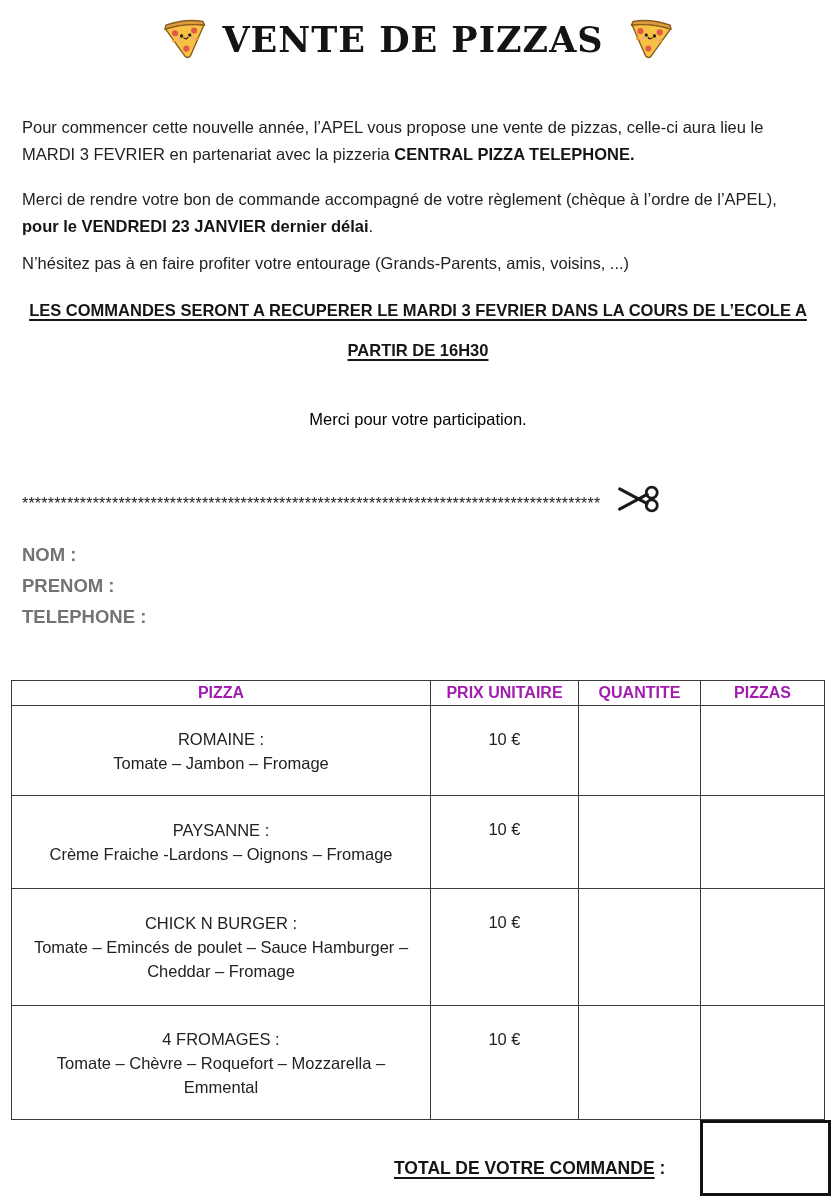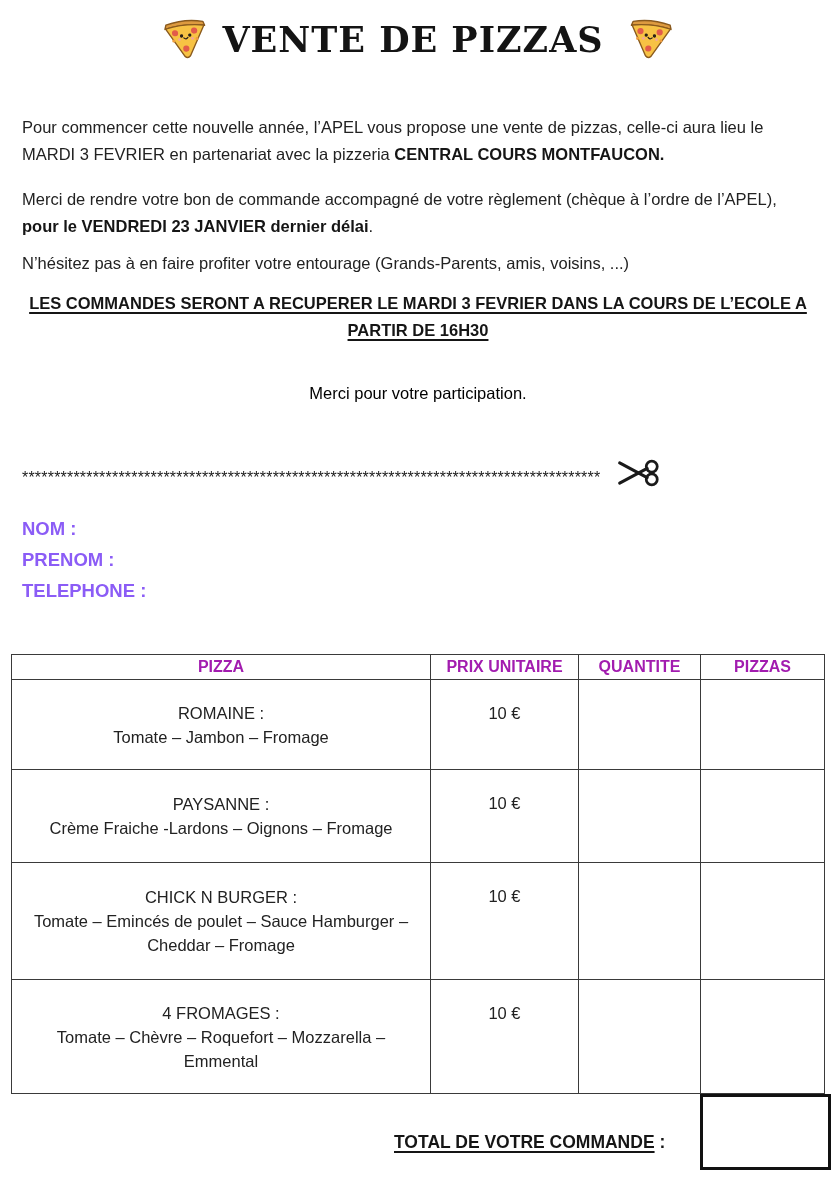--- a/index.html
+++ b/index.html
@@ -33,21 +33,21 @@
   
   .para { font-size: 16.5px; line-height: 27px; color: #222; }
   .p1 { margin-top: 46px; }
   .p2 { margin-top: 18px; }
   .p3 { margin-top: 10px; }
   .para b, .para strong { font-weight: 700; color: #151515; }
 
   .pickup-notice {
     margin-top: 13px;
     text-align: center;
-    font-weight: 700; font-size: 16.5px; line-height: 27px;
+    font-weight: 700; font-size: 16.5px; line-height: 40px;
     color: #151515;
   }
   .pickup-notice span {
     text-decoration: underline;
     text-decoration-thickness: 2px;
     text-underline-offset: 3px;
   }
 
   .thanks {
     margin-top: 40px; text-align: center;
@@ -65,21 +65,21 @@
     white-space: nowrap; overflow: hidden;
     flex: 0 1 auto; max-width: 730px;
     padding-top: 6px;
   }
   .scissors-wrap { margin-left: 16px; flex: 0 0 auto; }
 
   
   .fields { margin-top: 23px; list-style: none; }
   .fields li {
     font-weight: 700; font-size: 18.5px; line-height: 31px;
-    color: #8b5cf6;
+    color: #737373;
   }
 
   
   table.order {
     margin-top: 48px; margin-left: -11px;
     border-collapse: collapse;
     width: 813px; table-layout: fixed;
     font-size: 16.5px; color: #222;
   }
   table.order th, table.order td {
@@ -150,21 +150,21 @@
       <circle cx="48" cy="33" r="2.2" fill="#ef9d3c"></circle>
       <circle cx="14" cy="33" r="2.2" fill="#ef9d3c"></circle>
       <circle cx="26" cy="27" r="2.4" fill="#2b2018"></circle>
       <circle cx="38" cy="27" r="2.4" fill="#2b2018"></circle>
       <circle cx="22.5" cy="32" r="2" fill="#f2a5a0"></circle>
       <circle cx="41.5" cy="32" r="2" fill="#f2a5a0"></circle>
       <path d="M29,30 Q32,33.5 35,30" fill="none" stroke="#2b2018" stroke-width="1.8" stroke-linecap="round"></path>
     </svg>
   </div>
 
-  <p class="para p1"><span>Pour commencer cette nouvelle année, l’APEL vous propose une vente de pizzas, celle-ci aura lieu le MARDI 3 FEVRIER en partenariat avec la pizzeria </span><strong>CENTRAL COURS MONTFAUCON.</strong></p>
+  <p class="para p1"><span>Pour commencer cette nouvelle année, l’APEL vous propose une vente de pizzas, celle-ci aura lieu le MARDI 3 FEVRIER en partenariat avec la pizzeria </span><strong>CENTRAL PIZZA TELEPHONE.</strong></p>
 
   <p class="para p2"><span>Merci de rendre votre bon de commande accompagné de votre règlement (chèque à l’ordre de l’APEL), </span><strong>pour le VENDREDI 23 JANVIER dernier délai</strong><span>.</span></p>
 
   <p class="para p3">N’hésitez pas à en faire profiter votre entourage (Grands-Parents, amis, voisins, ...)</p>
 
   <p class="pickup-notice"><span>LES COMMANDES SERONT A RECUPERER LE MARDI 3 FEVRIER DANS LA COURS DE L’ECOLE A PARTIR DE 16H30</span></p>
 
   <p class="thanks">Merci pour votre participation.</p>
 
   <div class="cut-line">

